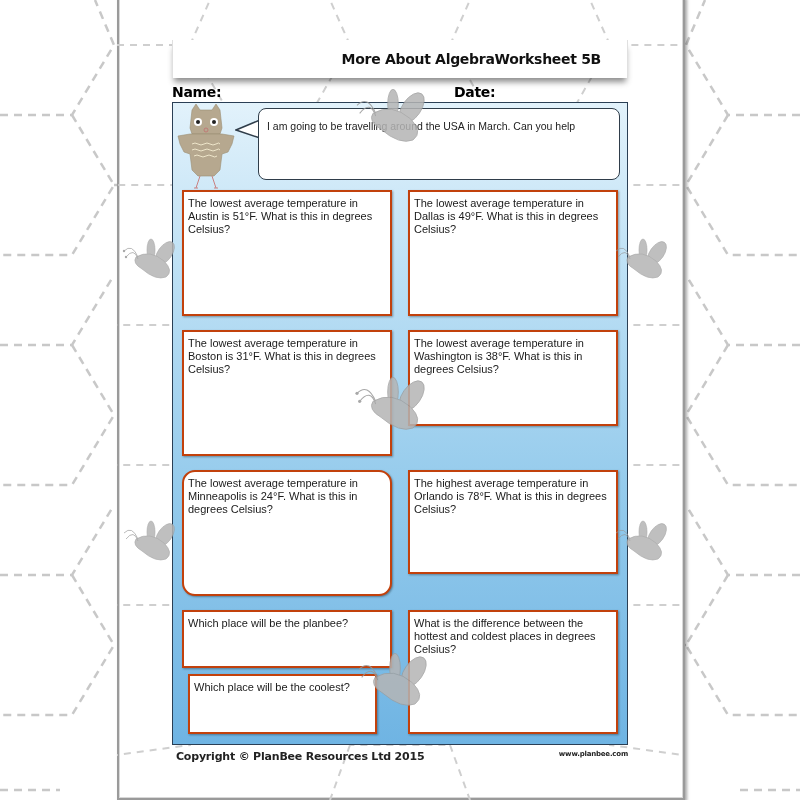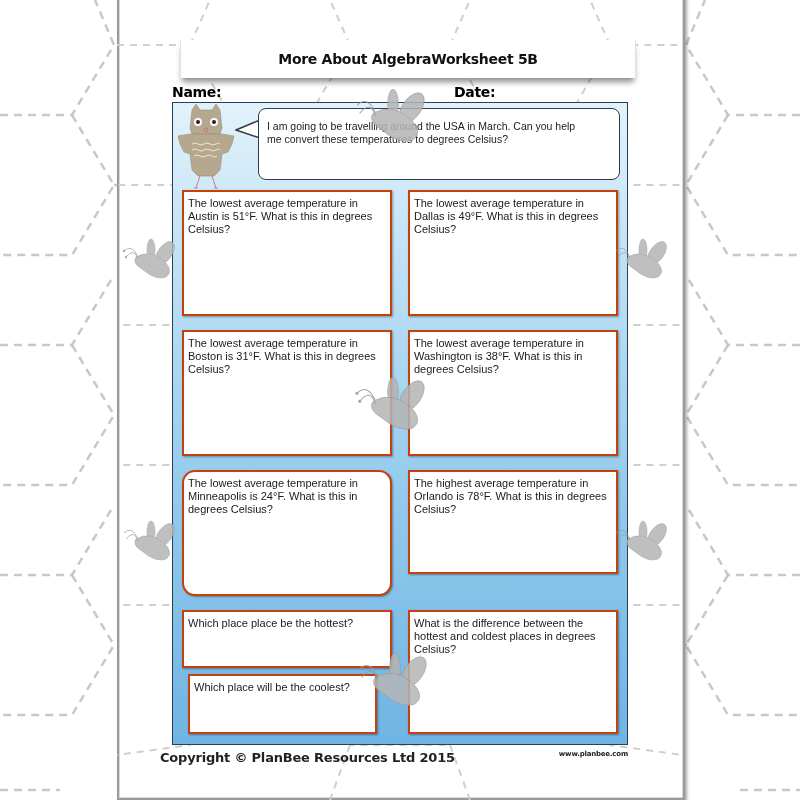--- a/index.html
+++ b/index.html
@@ -10,25 +10,25 @@
   }
   .bg-hex { position:absolute; left:0; top:0; width:800px; height:800px; }
   .sheet {
     position:absolute; left:117px; top:-4px; width:564px; height:800px;
     background:#ffffff;
     border:2px solid #9a9a9a;
     box-shadow: 2px 2px 3px rgba(0,0,0,0.35), inset 0 0 0 1px #d8d8d8;
   }
   .sheet-hex { position:absolute; left:0; top:0; width:800px; height:800px; pointer-events:none; }
   .title-banner {
-    position:absolute; left:180px; top:40px; width:456px; height:38px;
+    position:absolute; left:172px; top:40px; width:456px; height:38px;
     background:#ffffff;
     box-shadow: 0 6px 6px -2px rgba(0,0,0,0.45);
     border-left:1px solid #e0e0e0; border-right:1px solid #e0e0e0;
-    display:flex; align-items:center; justify-content:center;
+    display:flex; align-items:center; justify-content:flex-end;
     padding:0 26px; box-sizing:border-box;
     font-family:"DejaVu Sans", sans-serif; font-weight:bold; font-size:14px; color:#111;
     letter-spacing:-0.3px;
   }
   .name-row {
     position:absolute; left:172px; top:84px; width:456px; height:18px;
     font-family:"DejaVu Sans", sans-serif; font-weight:bold; font-size:14px; color:#000000;
     letter-spacing:-0.3px;
   }
   .name-row .name { position:absolute; left:0; top:0; }
@@ -51,22 +51,22 @@
   .bubble-tail { position:absolute; left:235px; top:118px; width:26px; height:24px; }
   .qbox {
     position:absolute; box-sizing:border-box;
     background:#ffffff;
     border:2px solid #c2410c;
     box-shadow: 1px 1px 2px rgba(0,0,0,0.35);
     font-size:11px; line-height:13px; color:#1a1a1a;
     padding:5px 5px 0 4px;
   }
   .footer-left {
-    position:absolute; left:160px; top:750px;
-    font-family:"DejaVu Sans", sans-serif; font-weight:bold; font-size:13px; color:#222;
+    position:absolute; left:176px; top:750px;
+    font-family:"DejaVu Sans", sans-serif; font-weight:bold; font-size:11px; color:#222;
     letter-spacing:-0.2px;
   }
   .footer-right {
     position:absolute; right:172px; top:750px;
     font-family:"DejaVu Sans", sans-serif; font-weight:bold; font-size:7px; color:#222;
     letter-spacing:-0.2px;
   }
   .bee { position:absolute; opacity:0.85; pointer-events:none; }
 </style>
 </head>
@@ -164,43 +164,42 @@
   </g>
 </svg>
 
 <svg class="bubble-tail" viewBox="0 0 26 24">
   <path d="M25 2 L1 12 L25 20" fill="#fff" stroke="#2f3d4a" stroke-width="1.5"></path>
   <rect x="23" y="3" width="4" height="16" fill="#fff"></rect>
 </svg>
 
 <div class="bubble">
   <div>I am going to be travelling around the USA in March. Can you help</div>
-  <div>me convert these temperatures to degrees Celsius?</div>
 </div>
 
 <div class="qbox" style="left:182px; top:190px; width:210px; height:126px;">
   <span>The lowest average temperature in Austin is 51°F. What is this in degrees Celsius?</span>
 </div>
 <div class="qbox" style="left:408px; top:190px; width:210px; height:126px;">
   <span>The lowest average temperature in Dallas is 49°F. What is this in degrees Celsius?</span>
 </div>
 <div class="qbox" style="left:182px; top:330px; width:210px; height:126px;">
   <span>The lowest average temperature in Boston is 31°F. What is this in degrees Celsius?</span>
 </div>
-<div class="qbox" style="left:408px; top:330px; width:210px; height:126px;">
+<div class="qbox" style="left:408px; top:330px; width:210px; height:96px;">
   <span>The lowest average temperature in Washington is 38°F. What is this in degrees Celsius?</span>
 </div>
 <div class="qbox" style="left:182px; top:470px; width:210px; height:126px;border-radius:13px;">
   <span>The lowest average temperature in Minneapolis is 24°F. What is this in degrees Celsius?</span>
 </div>
 <div class="qbox" style="left:408px; top:470px; width:210px; height:104px;">
   <span>The highest average temperature in Orlando is 78°F. What is this in degrees Celsius?</span>
 </div>
 <div class="qbox" style="left:182px; top:610px; width:210px; height:58px;">
-  <span>Which place place be the hottest?</span>
+  <span>Which place will be the planbee?</span>
 </div>
 <div class="qbox" style="left:188px; top:674px; width:189px; height:60px;">
   <span>Which place will be the coolest?</span>
 </div>
 <div class="qbox" style="left:408px; top:610px; width:210px; height:124px;">
   <span>What is the difference between the hottest and coldest places in degrees Celsius?</span>
 </div>
 
 <svg class="bee" style="left:120px; top:235px; width:62px; height:48px;" viewBox="0 0 62 48">
   <g fill="#b5b5b5" stroke="#9a9a9a" stroke-width="0.6">

